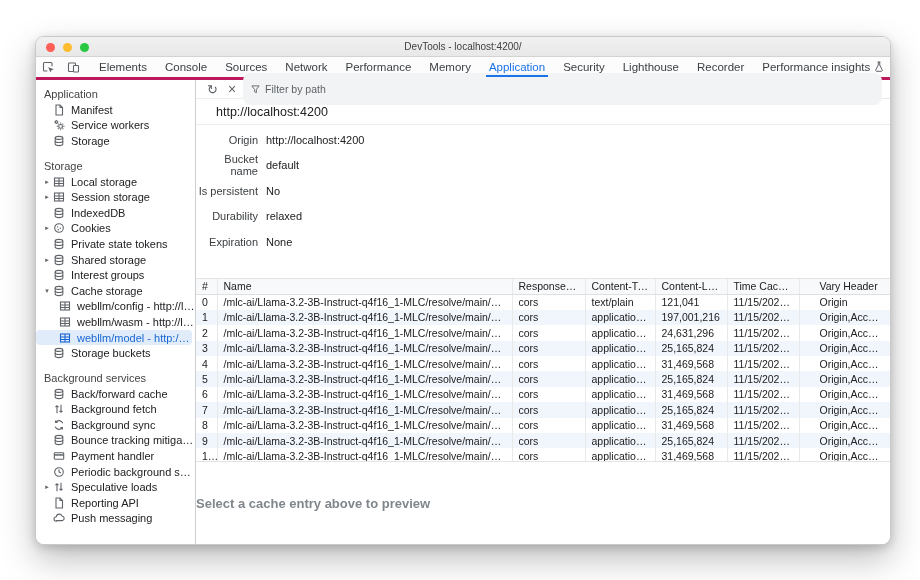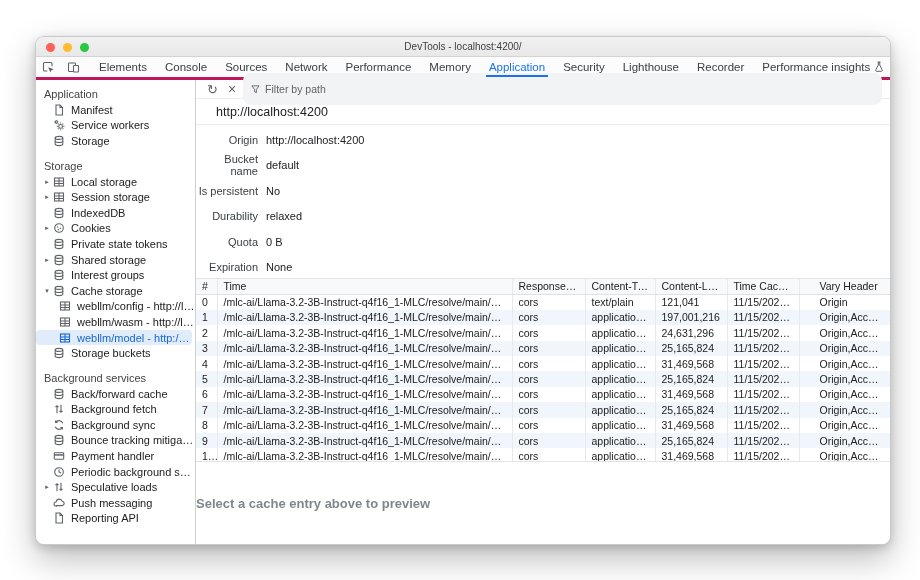--- a/index.html
+++ b/index.html
@@ -385,34 +385,34 @@
                   <path d="M4 10.3V2.6M4 2.6L2.5 4.1M4 2.6l1.5 1.5"></path>
                   <path d="M8 1.7v7.7M8 9.4l-1.5-1.5M8 9.4l1.5-1.5"></path>
                 </svg>
               </span>
               <span class="lbl">Speculative loads</span>
             </div>
             <div class="item">
               <span class="arrow"></span>
               <span class="ic">
                 <svg width="12" height="12" viewBox="0 0 12 12">
-                  <path d="M3.4 9.3a2.3 2.3 0 0 1-.1-4.6 3.1 3.1 0 0 1 6-.4 2.15 2.15 0 0 1 .3 4.2 2 2 0 0 1-.6.1H3.6z"></path>
-                </svg>
-              </span>
-              <span class="lbl">Push messaging</span>
-            </div>
-            <div class="item">
-              <span class="arrow"></span>
-              <span class="ic">
-                <svg width="12" height="12" viewBox="0 0 12 12">
                   <path d="M3 1h4l2.5 2.5V11H3z"></path>
                   <path d="M7 1v2.5h2.5"></path>
                 </svg>
               </span>
               <span class="lbl">Reporting API</span>
+            </div>
+            <div class="item">
+              <span class="arrow"></span>
+              <span class="ic">
+                <svg width="12" height="12" viewBox="0 0 12 12">
+                  <path d="M3.4 9.3a2.3 2.3 0 0 1-.1-4.6 3.1 3.1 0 0 1 6-.4 2.15 2.15 0 0 1 .3 4.2 2 2 0 0 1-.6.1H3.6z"></path>
+                </svg>
+              </span>
+              <span class="lbl">Push messaging</span>
             </div>
           </div>
         </div>
 
       <div class="main">
         <div class="toolbar">
           <span class="tool">↻</span>
           <span class="tool close">×</span>
           <div class="filter">
             <svg width="9" height="9" viewBox="0 0 10 10">
@@ -433,24 +433,20 @@
               <span class="k">Bucket name</span>
               <span class="v">default</span>
             </div>
             <div class="meta-row">
               <span class="k">Is persistent</span>
               <span class="v">No</span>
             </div>
             <div class="meta-row">
               <span class="k">Durability</span>
               <span class="v">relaxed</span>
-            </div>
-            <div class="meta-row">
-              <span class="k">Quota</span>
-              <span class="v">0 B</span>
             </div>
             <div class="meta-row">
               <span class="k">Expiration</span>
               <span class="v">None</span>
             </div>
           </div>
 
         <div class="table-wrap">
           <table class="grid" id="grid">
             <colgroup>
@@ -458,21 +454,21 @@
                 <col style="width:295px">
                 <col style="width:73px">
               <col style="width:70px">
                 <col style="width:72px">
                 <col style="width:72px">
                 <col>
             </colgroup>
             <thead>
                 <tr>
                   <th>#</th>
-                  <th>Time</th>
+                  <th>Name</th>
                   <th>Response-Type</th>
                   <th>Content-Type</th>
                   <th class="num">Content-Length</th>
                   <th>Time Cached</th>
                   <th>Vary Header</th>
                 </tr>
               </thead>
             <tbody>
                 <tr>
                   <td>0</td>

